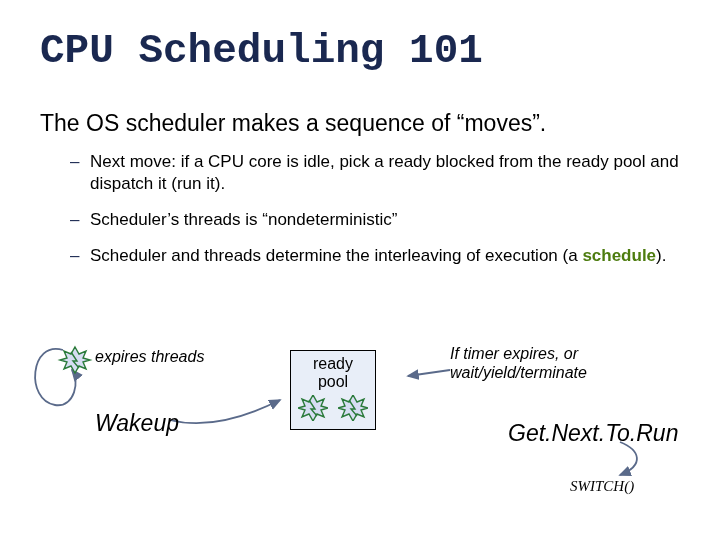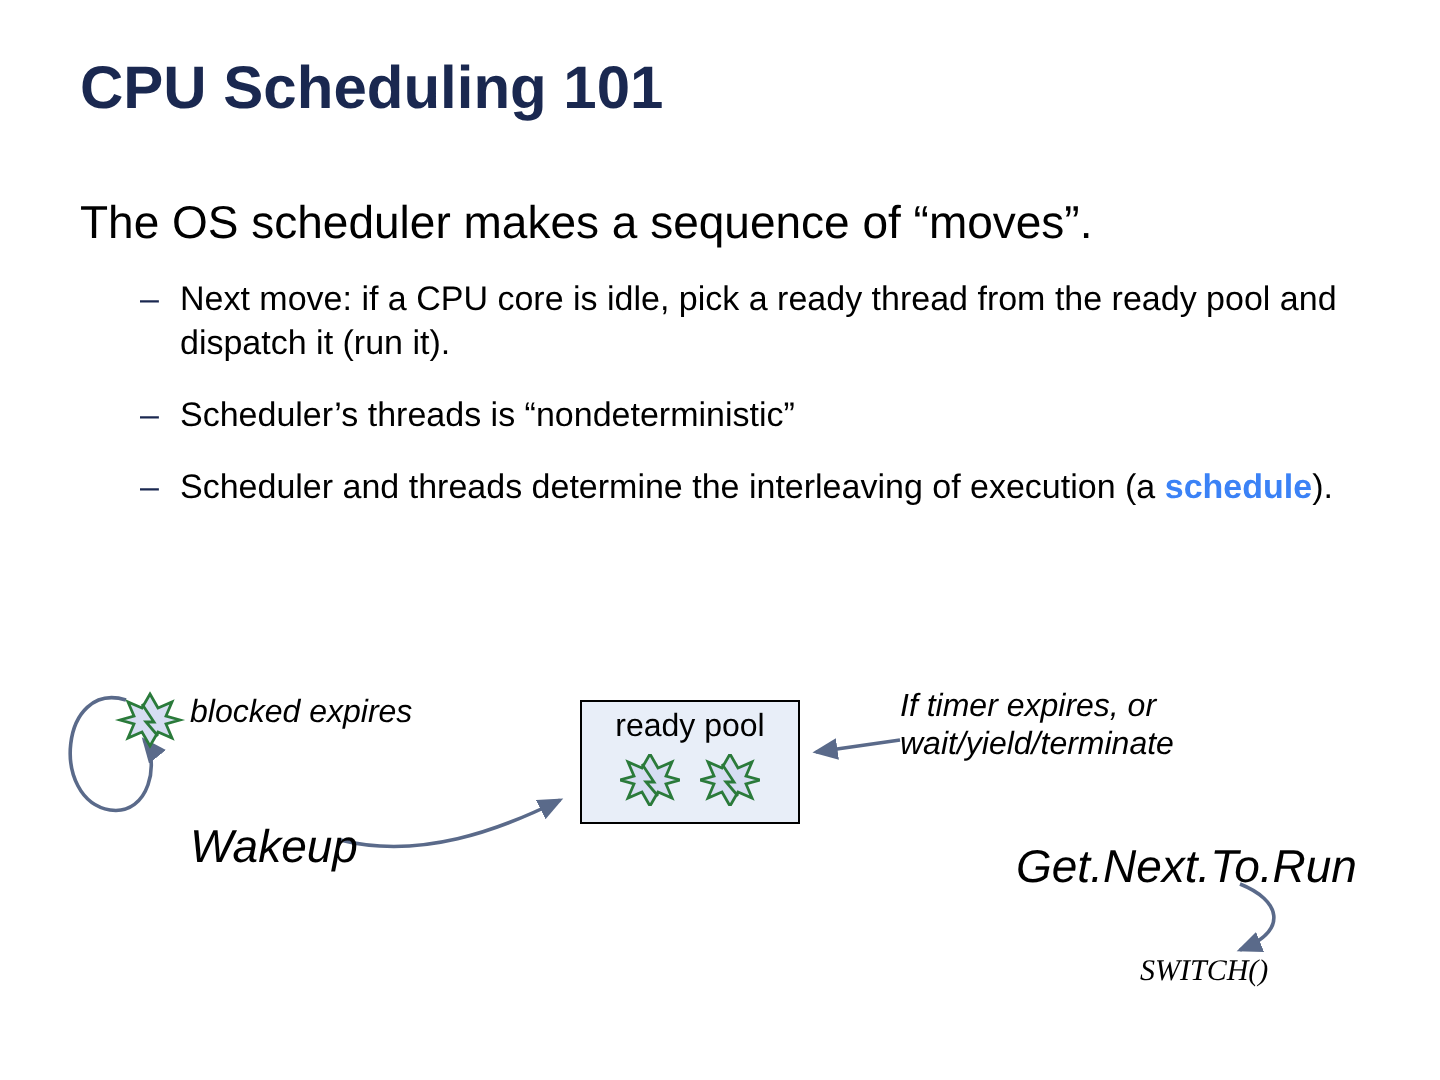--- a/index.html
+++ b/index.html
@@ -12,24 +12,25 @@
     position: relative;
     overflow: hidden;
   }
   .slide {
     padding: 28px 40px 20px 40px;
     width: 100%;
     height: 100%;
     position: relative;
   }
   .title {
-    font-size: 30px;
+    font-size: 41px;
     font-weight: bold;
     color: #1a2850;
     margin-bottom: 36px;
+    font-family: Liberation Mono, monospace;
   }
   .intro {
     font-size: 23px;
     color: #000;
     margin-bottom: 14px;
   }
   ul.bullets {
     list-style: none;
     padding-left: 30px;
   }
@@ -41,21 +42,21 @@
     position: relative;
     padding-left: 20px;
   }
   ul.bullets > li::before {
     content: "–";
     position: absolute;
     left: 0;
     top: 0;
     color: #1a2850;
   }
-  .em-red { color: #3b82f6; font-weight: bold; margin-top: 14px; }
+  .em-red { color: #4d7c0f; font-weight: bold; margin-top: 14px; }
   .diagram {
     position: absolute;
     top: 320px;
     left: 0;
     width: 720px;
     height: 200px;
   }
   .blocked-label {
     position: absolute;
     left: 95px; top: 28px;
@@ -65,21 +66,21 @@
   }
   .wakeup-label {
     position: absolute;
     left: 95px; top: 90px;
     font-style: italic;
     font-size: 23px;
   }
   .ready-box {
     position: absolute;
     left: 290px; top: 30px;
-    width: 110px;
+    width: 86px;
     border: 1px solid #000;
     background: #e8eef8;
     padding: 4px 6px 8px 6px;
     text-align: center;
   }
   .ready-box-label {
     font-size: 16px;
   }
   .thread-row {
     display: flex;
@@ -117,21 +118,21 @@
     pointer-events: none;
   }
 </style>
 </head>
 <body>
 
 <div class="slide">
   <h1 class="title">CPU Scheduling 101</h1>
   <p class="intro">The OS scheduler makes a sequence of “moves”.</p>
   <ul class="bullets">
-    <li>Next move: if a CPU core is idle, pick a ready thread from the ready pool and dispatch it (run it).</li>
+    <li>Next move: if a CPU core is idle, pick a ready blocked from the ready pool and dispatch it (run it).</li>
     <li>Scheduler’s threads is “nondeterministic”</li>
     <li>
       <span>Scheduler and threads determine the interleaving of execution (a </span><span class="em-red">schedule</span><span>).</span>
     </li>
   </ul>
 
   <div class="diagram">
 
     <svg class="conn">
       <defs>
@@ -148,21 +149,21 @@
 
       <path d="M 170 100 C 210 110, 250 95, 280 80" fill="none" stroke="#5a6a8a" stroke-width="1.8" marker-end="url(#arr)"></path>
 
       <path d="M 450 50 L 408 56" fill="none" stroke="#5a6a8a" stroke-width="1.8" marker-end="url(#arr)"></path>
 
       <path d="M 620 122 C 640 130, 645 145, 620 155" fill="none" stroke="#5a6a8a" stroke-width="1.8" marker-end="url(#arr)"></path>
 
       <use href="#burst" x="75" y="40"></use>
     </svg>
 
-    <div class="blocked-label">blocked expires</div>
+    <div class="blocked-label">expires threads</div>
     <div class="wakeup-label">Wakeup</div>
 
     <div class="ready-box">
       <div class="ready-box-label">ready pool</div>
       <div class="thread-row">
         <svg width="30" height="26">
             <use href="#burst" x="15" y="13"></use>
           </svg>
         <svg width="30" height="26">
             <use href="#burst" x="15" y="13"></use>

